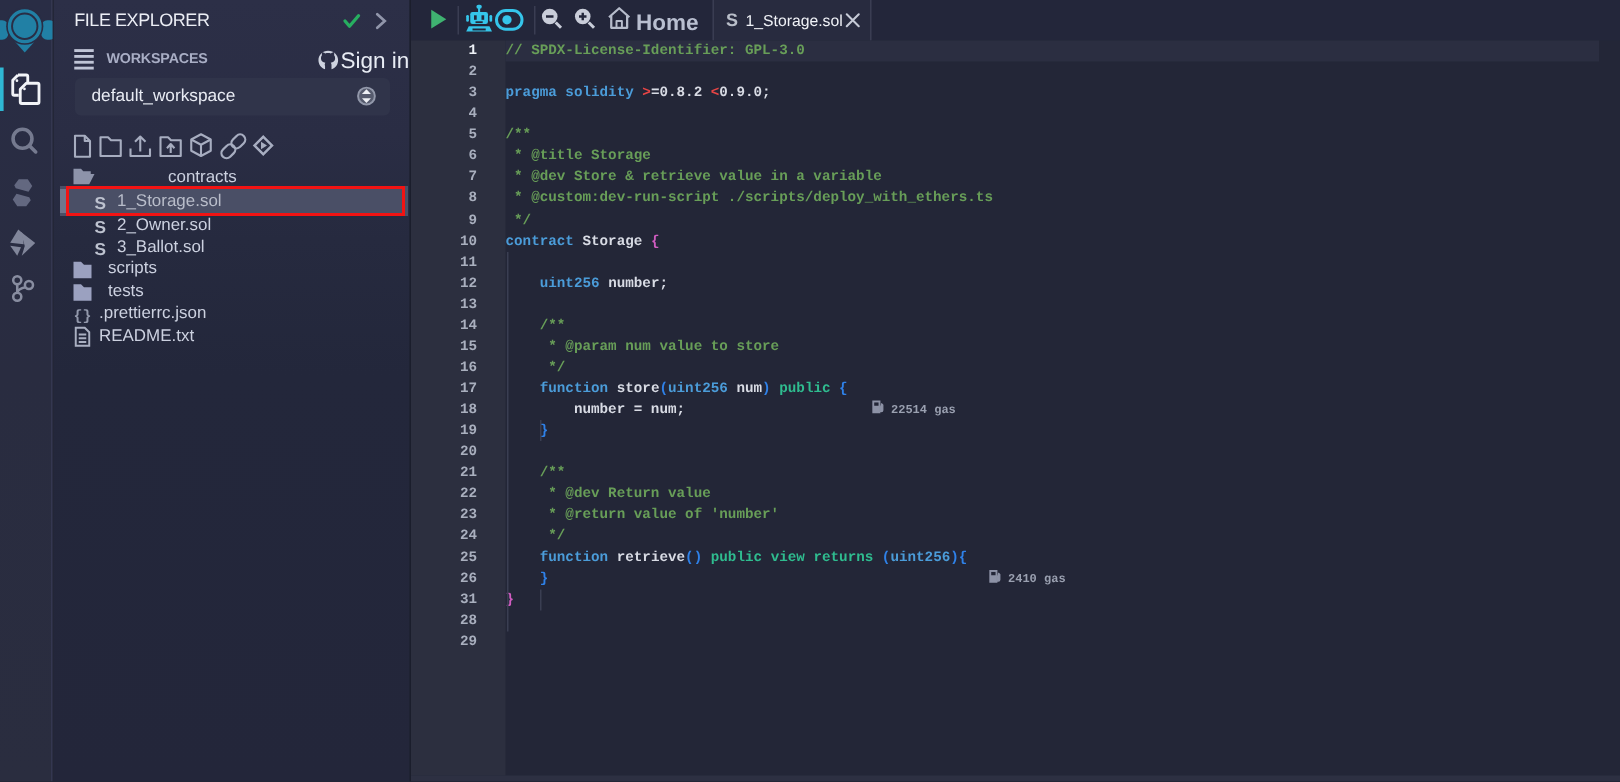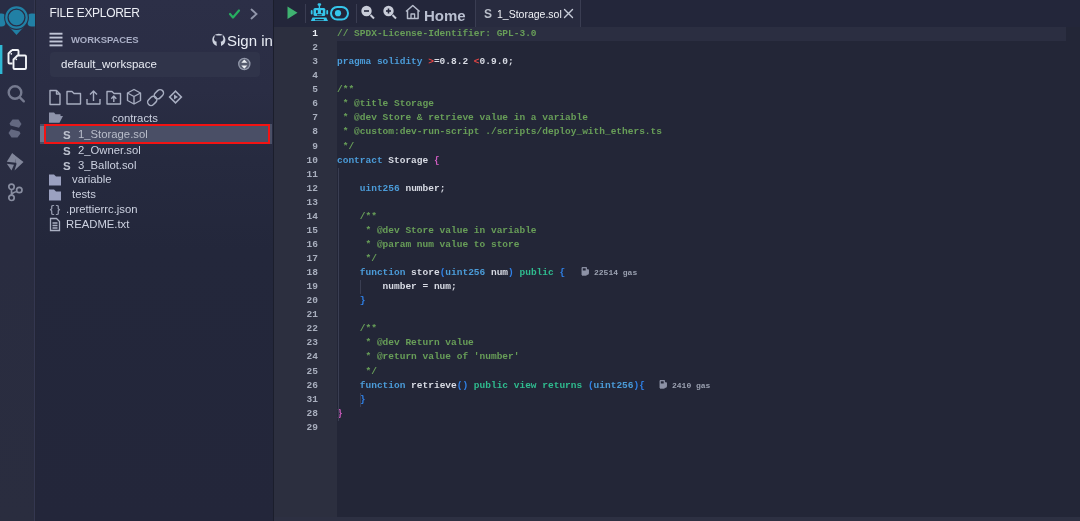--- a/index.html
+++ b/index.html
@@ -118,21 +118,21 @@
     <div class="row" style="top:127px; color:#b9bdca;">
         <span class="lbl" style="left:42px;">1_Storage.sol</span>
       </div>
     <div class="row" style="top:143px;">
         <span class="lbl" style="left:42px;">2_Owner.sol</span>
       </div>
     <div class="row" style="top:158px;">
         <span class="lbl" style="left:42px;">3_Ballot.sol</span>
       </div>
     <div class="row" style="top:172px;">
-        <span class="lbl" style="left:36px;">variable</span>
+        <span class="lbl" style="left:36px;">scripts</span>
       </div>
     <div class="row" style="top:202px;">
         <span class="lbl" style="left:30px;">.prettierrc.json</span>
       </div>
     <div class="row" style="top:187px;">
         <span class="lbl" style="left:36px;">tests</span>
       </div>
     <div class="row" style="top:217px;">
         <span class="lbl" style="left:30px;">README.txt</span>
       </div>
@@ -300,21 +300,20 @@
       <div><span class="c">/**</span></div>
       <div><span class="c"> * @title Storage</span></div>
       <div><span class="c"> * @dev Store &amp; retrieve value in a variable</span></div>
       <div><span class="c"> * @custom:dev-run-script ./scripts/deploy_with_ethers.ts</span></div>
       <div><span class="c"> */</span></div>
       <div><span class="k">contract</span><span class="w"> Storage </span><span class="p">{</span></div>
       <div>&nbsp;</div>
       <div><span class="w">    </span><span class="k">uint256</span><span class="w"> number;</span></div>
       <div>&nbsp;</div>
       <div><span class="c">    /**</span></div>
-      <div><span class="c">     * @dev Store value in variable</span></div>
       <div><span class="c">     * @param num value to store</span></div>
       <div><span class="c">     */</span></div>
       <div><span class="w">    </span><span class="k">function</span><span class="w"> store</span><span class="b">(</span><span class="k">uint256</span><span class="w"> num</span><span class="b">)</span><span class="w"> </span><span class="g">public</span><span class="w"> </span><span class="b">{</span></div>
       <div><span class="w">        number = num;</span></div>
       <div><span class="w">    </span><span class="b">}</span></div>
       <div>&nbsp;</div>
       <div><span class="c">    /**</span></div>
       <div><span class="c">     * @dev Return value</span></div>
       <div><span class="c">     * @return value of 'number'</span></div>
       <div><span class="c">     */</span></div>

